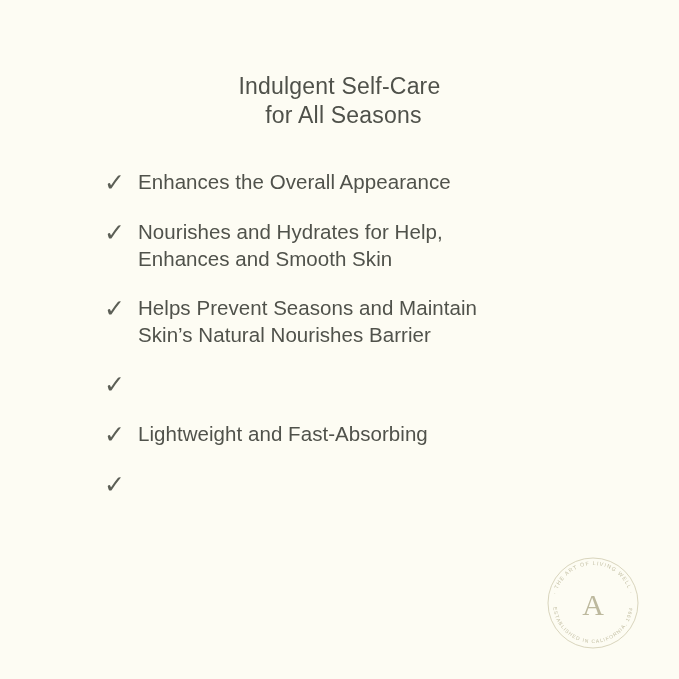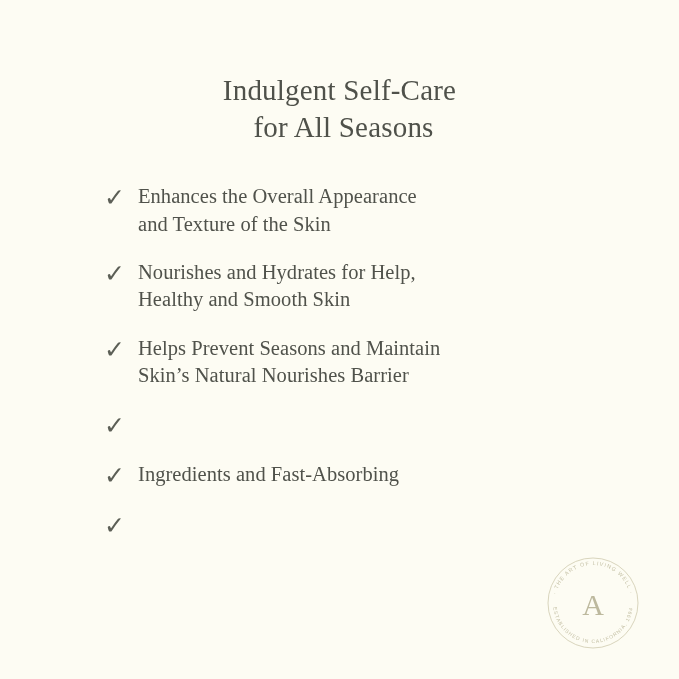--- a/index.html
+++ b/index.html
@@ -16,22 +16,22 @@
     position: relative;
   }
   .page {
     width: 679px;
     height: 679px;
     position: relative;
     box-sizing: border-box;
   }
   .headline {
     text-align: center;
-    font-family: Liberation Serif, serif;
-    font-size: 29px;
+    font-family: Liberation Sans, sans-serif;
+    font-size: 23px;
     line-height: 1.26;
     color: #4f514a;
     letter-spacing: 0.2px;
     padding-top: 72px;
     font-weight: 400;
   }
   .headline .line2 {
     display: block;
     margin-left: 8px;
   }
@@ -52,21 +52,21 @@
     line-height: 1.12;
     color: #5c5f56;
     font-family: "DejaVu Sans", sans-serif;
     font-weight: 300;
     padding-top: 1px;
   }
   .benefit-text {
     font-size: 20.5px;
     line-height: 1.34;
     color: #50524b;
-    font-family: Liberation Serif, serif;
+    font-family: Liberation Sans, sans-serif;
     letter-spacing: 0.05px;
     max-width: 420px;
   }
   .seal {
     position: absolute;
     right: 32px;
     bottom: 22px;
     width: 108px;
     height: 108px;
   }
@@ -83,29 +83,28 @@
     <span>Indulgent Self-Care</span>
     <span class="line2">for All Seasons</span>
   </div>
 
   <ul class="benefits">
 
     <li class="benefit">
       <span class="check">✓</span>
       <span class="benefit-text">
         <span>Enhances the Overall Appearance</span><br>
-        <span>and Texture of the Skin</span>
       </span>
     </li>
 
     <li class="benefit">
       <span class="check">✓</span>
       <span class="benefit-text">
         <span>Nourishes and Hydrates for Help,</span><br>
-        <span>Healthy and Smooth Skin</span>
+        <span>Enhances and Smooth Skin</span>
       </span>
     </li>
 
     <li class="benefit">
       <span class="check">✓</span>
       <span class="benefit-text">
         <span>Helps Prevent Seasons and Maintain</span><br>
         <span>Skin’s Natural Nourishes Barrier</span>
       </span>
     </li>
@@ -113,21 +112,21 @@
     <li class="benefit">
       <span class="check">✓</span>
       <span class="benefit-text">
         <br>
       </span>
     </li>
 
     <li class="benefit">
       <span class="check">✓</span>
       <span class="benefit-text">
-        <span>Ingredients and Fast-Absorbing</span>
+        <span>Lightweight and Fast-Absorbing</span>
       </span>
     </li>
 
     <li class="benefit">
       <span class="check">✓</span>
     </li>
 
   </ul>
 
   <div class="seal">

